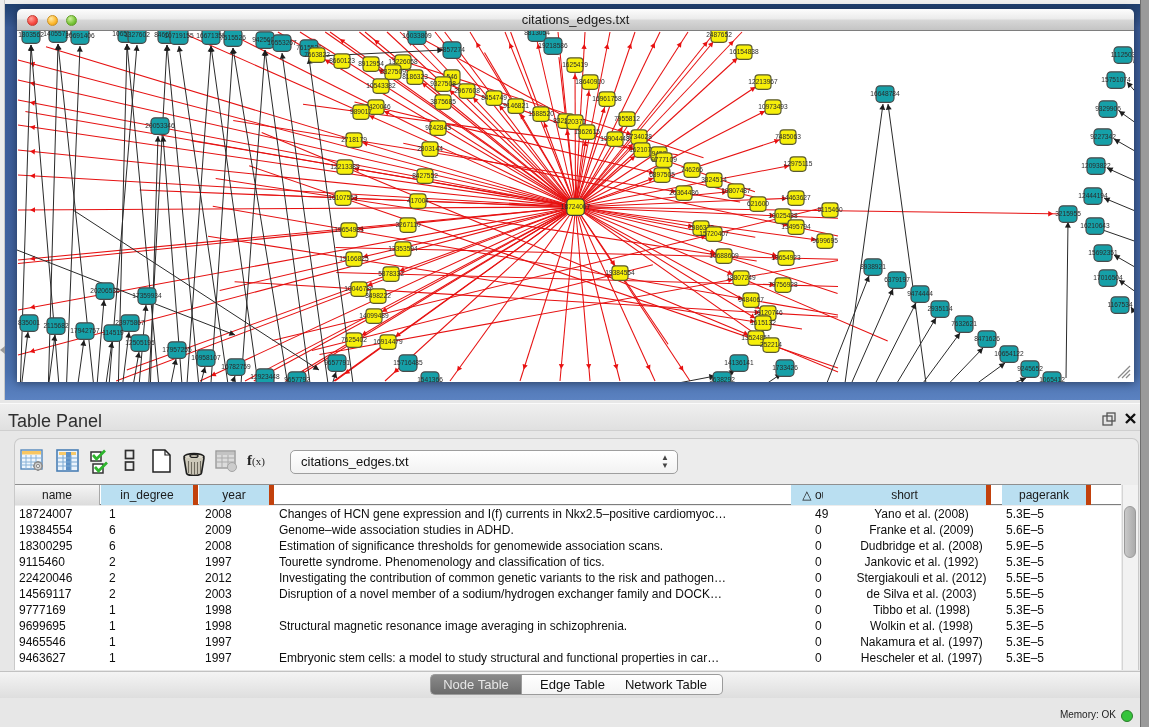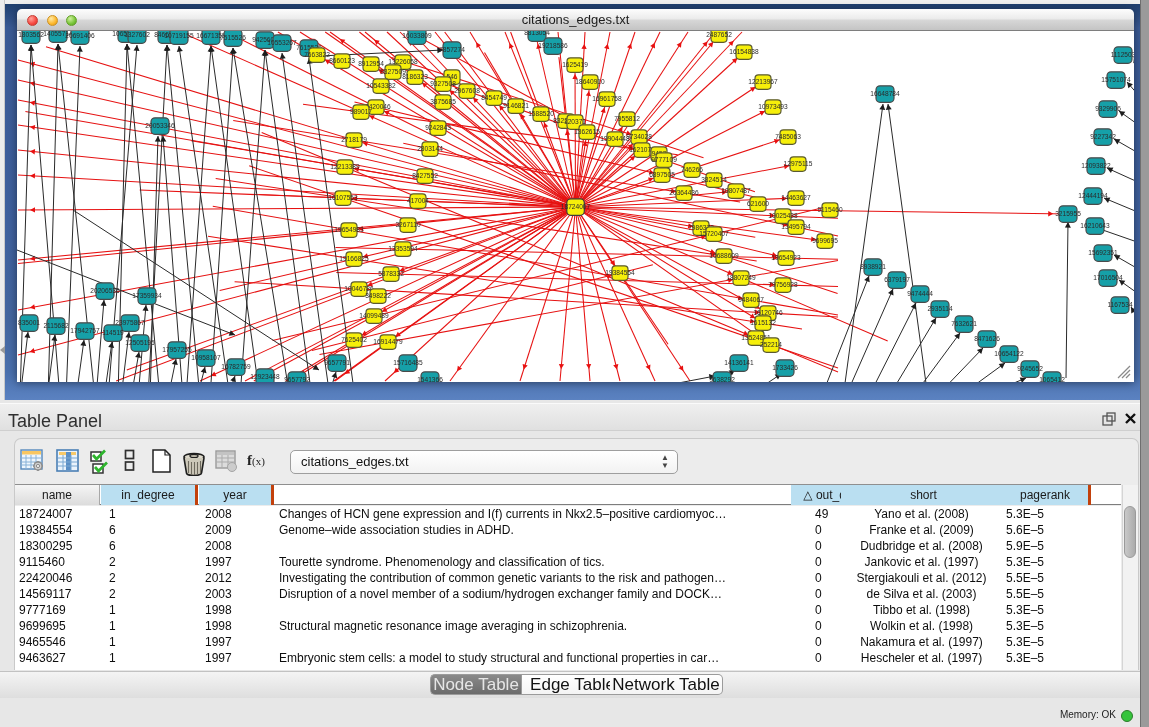--- a/index.html
+++ b/index.html
@@ -24,34 +24,34 @@
  border-top:1px solid #fafafa;border-bottom:1px solid #cfcfcf;}
 #tpbar .t{position:absolute;left:8px;top:7px;font-size:18px;color:#2f2f2f}
 #container{left:14px;top:438px;width:1125px;height:232px;background:#ececec;
  border:1px solid #c9c9c9;border-radius:7px 7px 0 0;border-bottom:none}
 .ticon{position:absolute;top:449px}
 #dropdown{left:290px;top:450px;width:388px;height:24px;background:linear-gradient(180deg,#ffffff,#f2f2f2);
  border:1px solid #9e9e9e;border-radius:5px;font-size:13px;color:#111;line-height:22px;padding-left:10px}
 #dropdown .st{position:absolute;right:8px;top:3px;font-size:8px;color:#444;line-height:8px;text-align:center}
 
 #thead{left:15px;top:484px;width:1106px;height:21px;background:#fff;border-top:1px solid #8f8f8f;border-bottom:1px solid #7d7d7d}
-.hc{position:absolute;top:0;height:20px;background:#badff1;border-right:3px solid #c2410c;
+.hc{position:absolute;top:0;height:20px;background:#badff1;border-right:5px solid #c2410c;
  font-size:12px;color:#1a1a1a;text-align:center;line-height:20px}
 #tbodybg{left:15px;top:506px;width:1106px;height:164px;background:#fff}
 .row{position:absolute;left:15px;width:1106px;height:16px;font-size:12px;color:#0d0d0d;white-space:nowrap}
 .row span{position:absolute;top:1px;overflow:hidden}
 .c0{left:4px;width:80px}.c1{left:94px;width:90px}.c2{left:190px;width:70px}
 .c3{left:264px;width:492px}.c4{left:800px;width:66px}
 .c5{left:826px;width:161px;text-align:center}.c6{left:988px;width:100px;padding-left:3px}
 
 #vscroll{left:1122px;top:485px;width:16px;height:185px;background:#f2f2f2;border-left:1px solid #d5d5d5}
 #vthumb{left:1124px;top:506px;width:12px;height:52px;background:linear-gradient(90deg,#c9c9c9,#ababab);border-radius:6px;border:1px solid #9a9a9a}
 
 #tabbar{left:0;top:671px;width:1141px;height:27px;background:linear-gradient(180deg,#f4f4f4,#dedede);border-top:1px solid #c2c2c2}
-.seg{position:absolute;top:674px;height:21px;font-size:17px;text-align:center;line-height:20px;border:1px solid #9b9b9b}
+.seg{position:absolute;top:674px;height:21px;font-size:13px;text-align:center;line-height:20px;border:1px solid #9b9b9b}
 #seg1{left:430px;width:91px;border-radius:5px 0 0 5px;background:linear-gradient(180deg,#8a8a8a,#6b6b6b);color:#e6e6e6;border-right:none}
 #seg2{left:521px;width:103px;background:linear-gradient(180deg,#ffffff,#f4f4f4);color:#111}
 #seg3{left:610px;width:113px;border-radius:0 5px 5px 0;background:linear-gradient(180deg,#ffffff,#f4f4f4);color:#111;border-left:none}
 #membar{left:0;top:698px;width:1141px;height:29px;background:#e7e7e7}
 #memtext{right:33px;top:709px;font-size:10px;color:#1d1d1d}
 #memdot{left:1121px;top:710px;width:12px;height:12px;border-radius:50%;background:#35c43c;border:1px solid #2b7c2b}
 </style></head><body>
 <div class="abs" id="topstrip"></div>
 <div class="abs" id="leftstrip"></div>
 <div class="abs" id="netbg"></div>
@@ -730,21 +730,21 @@
     <circle cx="17" cy="18" r="4.5" fill="#cccccc" stroke="#a5a5a5"></circle>
   </svg>
 <div class="abs" style="left:247px;top:452px;font-size:15px;font-family:'Liberation Serif',serif;color:#222"><b>f</b><span style="font-size:11px">(x)</span></div>
 <div class="abs" id="dropdown">citations_edges.txt<div class="st">▲<br>▼</div></div>
 
 <div class="abs" id="thead">
  <span class="hc" style="left:0;width:85px;background:linear-gradient(180deg,#f5f5f5,#dcdcdc);border-right:1px solid #a8a8a8">name</span>
  <span class="hc" style="left:86px;width:97px">in_degree</span>
  <span class="hc" style="left:184px;width:75px">year</span>
  <span class="hc" style="left:776px;width:89px">△ out_de…</span>
- <span class="hc" style="left:826px;width:168px">short</span>
+ <span class="hc" style="left:808px;width:168px">short</span>
  <span class="hc" style="left:987px;width:89px">pagerank</span>
 </div>
 <div class="abs" id="tbodybg"></div>
 <div class="row" style="top:506px">
     <span class="c0">18724007</span>
     <span class="c1">1</span>
     <span class="c2">2008</span>
     <span class="c3">Changes of HCN gene expression and I(f) currents in Nkx2.5–positive cardiomyoc…</span>
     <span class="c4">49</span>
     <span class="c5">Yano et al. (2008)</span>
@@ -756,31 +756,32 @@
     <span class="c2">2009</span>
     <span class="c3">Genome–wide association studies in ADHD.</span>
     <span class="c4">0</span>
     <span class="c5">Franke et al. (2009)</span>
     <span class="c6">5.6E–5</span>
   </div>
 <div class="row" style="top:538px">
     <span class="c0">18300295</span>
     <span class="c1">6</span>
     <span class="c2">2008</span>
+    <span class="c3">Estimation of significance thresholds for genomewide association scans.</span>
     <span class="c4">0</span>
     <span class="c5">Dudbridge et al. (2008)</span>
     <span class="c6">5.9E–5</span>
   </div>
 <div class="row" style="top:554px">
     <span class="c0">9115460</span>
     <span class="c1">2</span>
     <span class="c2">1997</span>
     <span class="c3">Tourette syndrome. Phenomenology and classification of tics.</span>
     <span class="c4">0</span>
-    <span class="c5">Jankovic et al. (1997)</span>
+    <span class="c5">Jankovic et al. (1992)</span>
     <span class="c6">5.3E–5</span>
   </div>
 <div class="row" style="top:570px">
     <span class="c0">22420046</span>
     <span class="c1">2</span>
     <span class="c2">2012</span>
     <span class="c3">Investigating the contribution of common genetic variants to the risk and pathogen…</span>
     <span class="c4">0</span>
     <span class="c5">Stergiakouli et al. (2012)</span>
     <span class="c6">5.5E–5</span>

